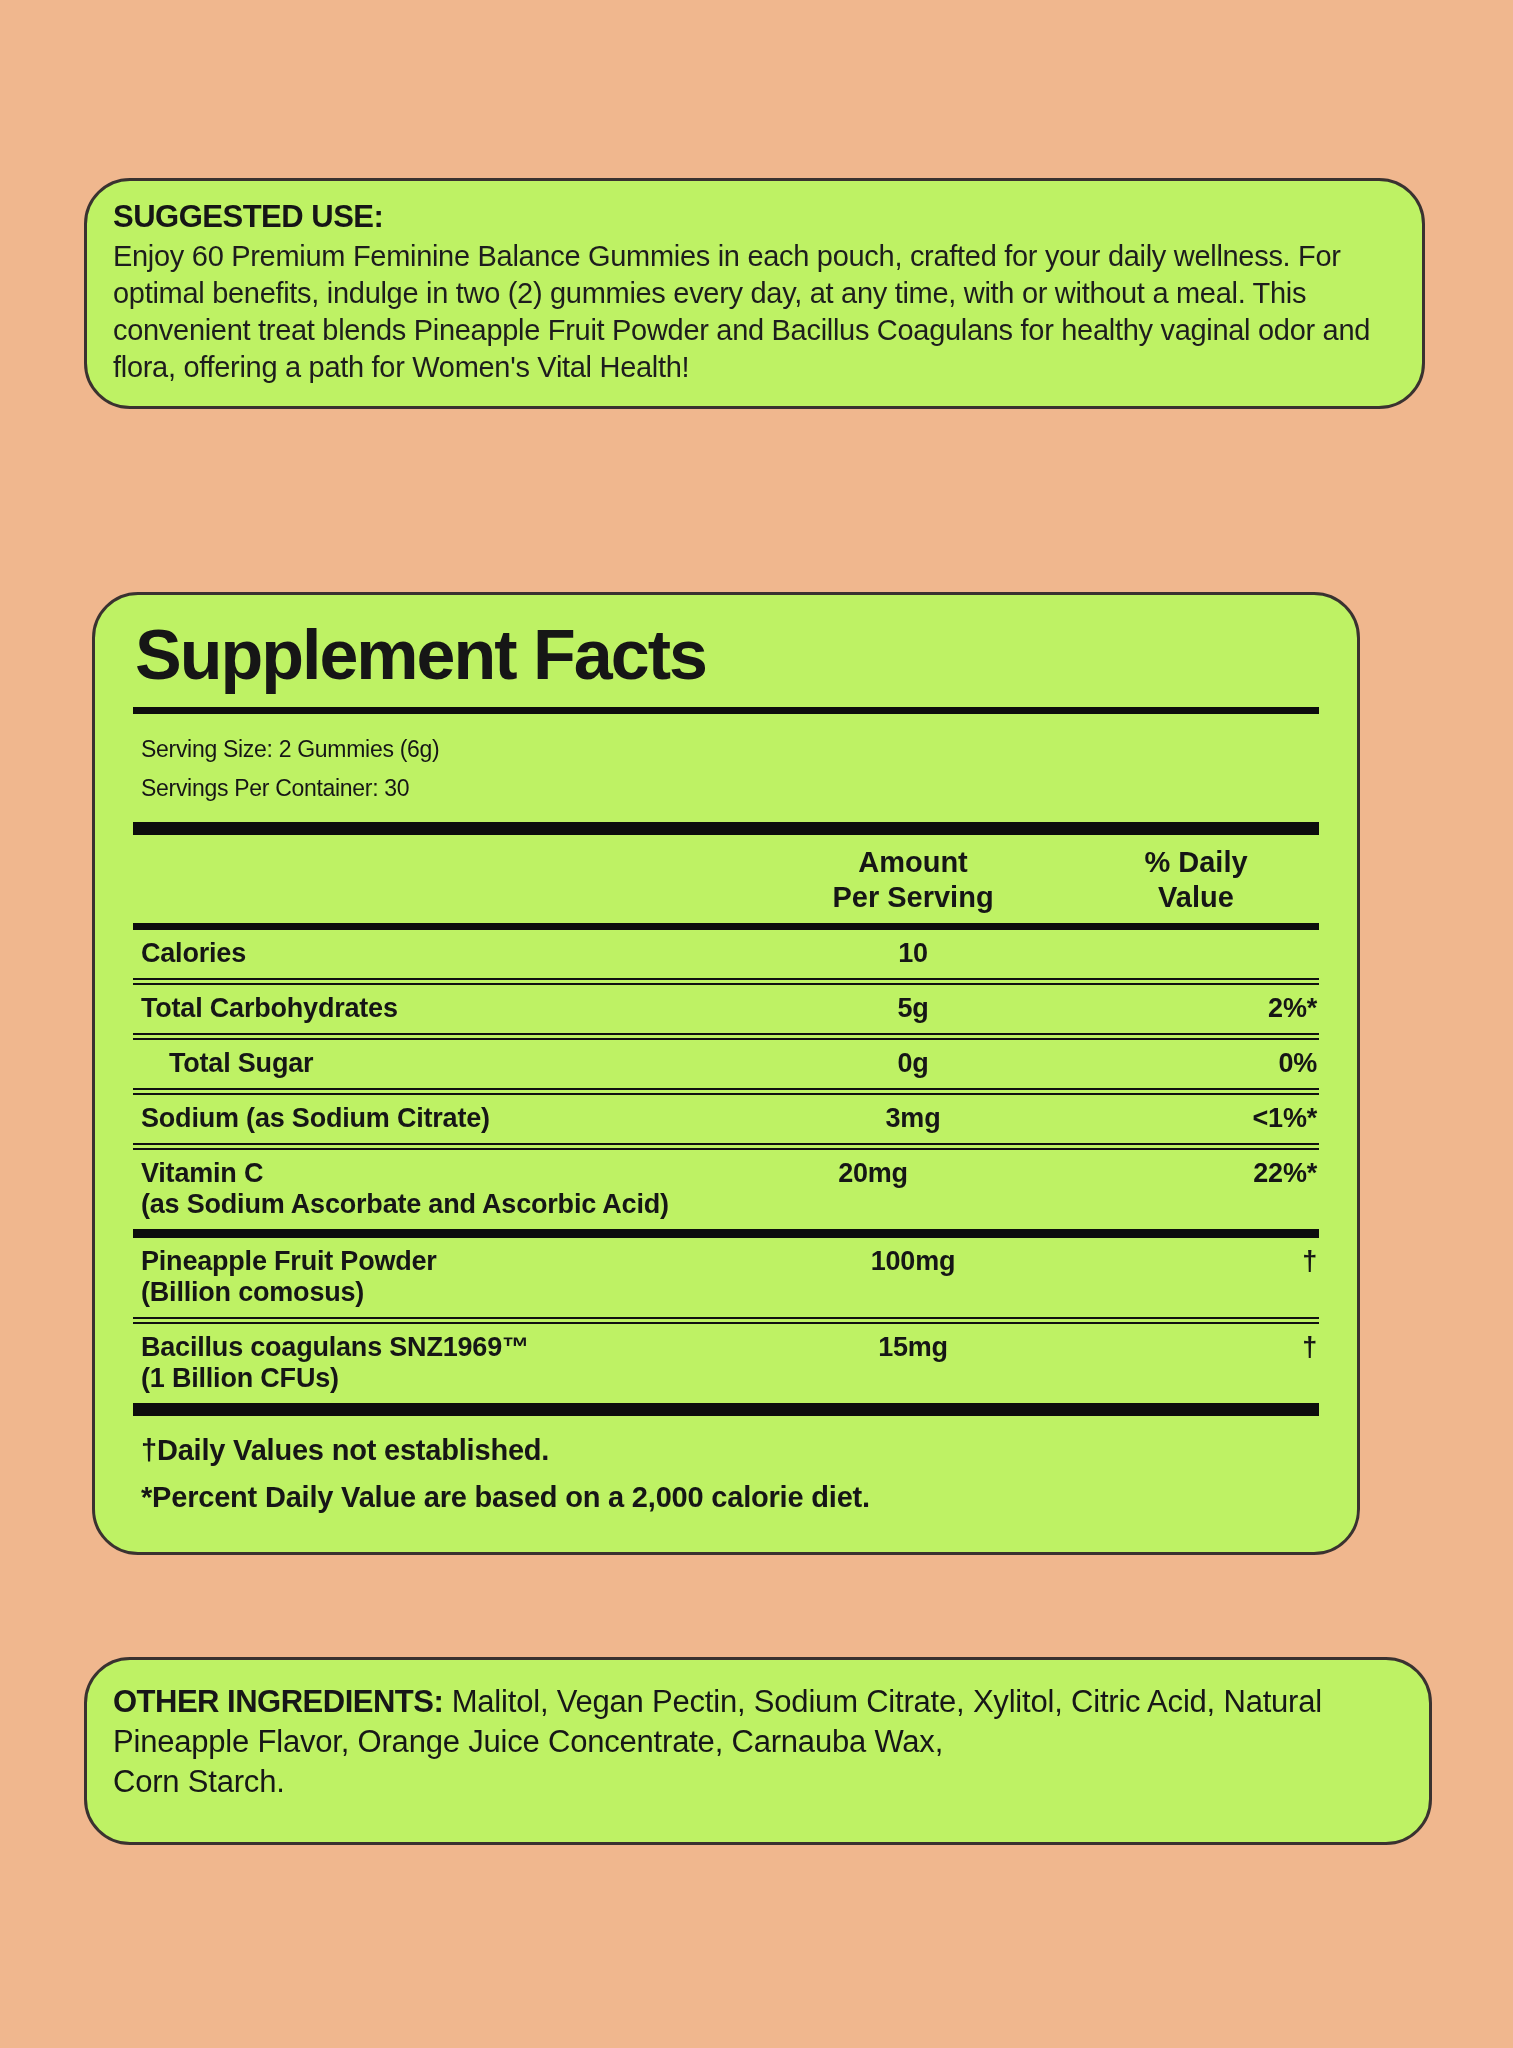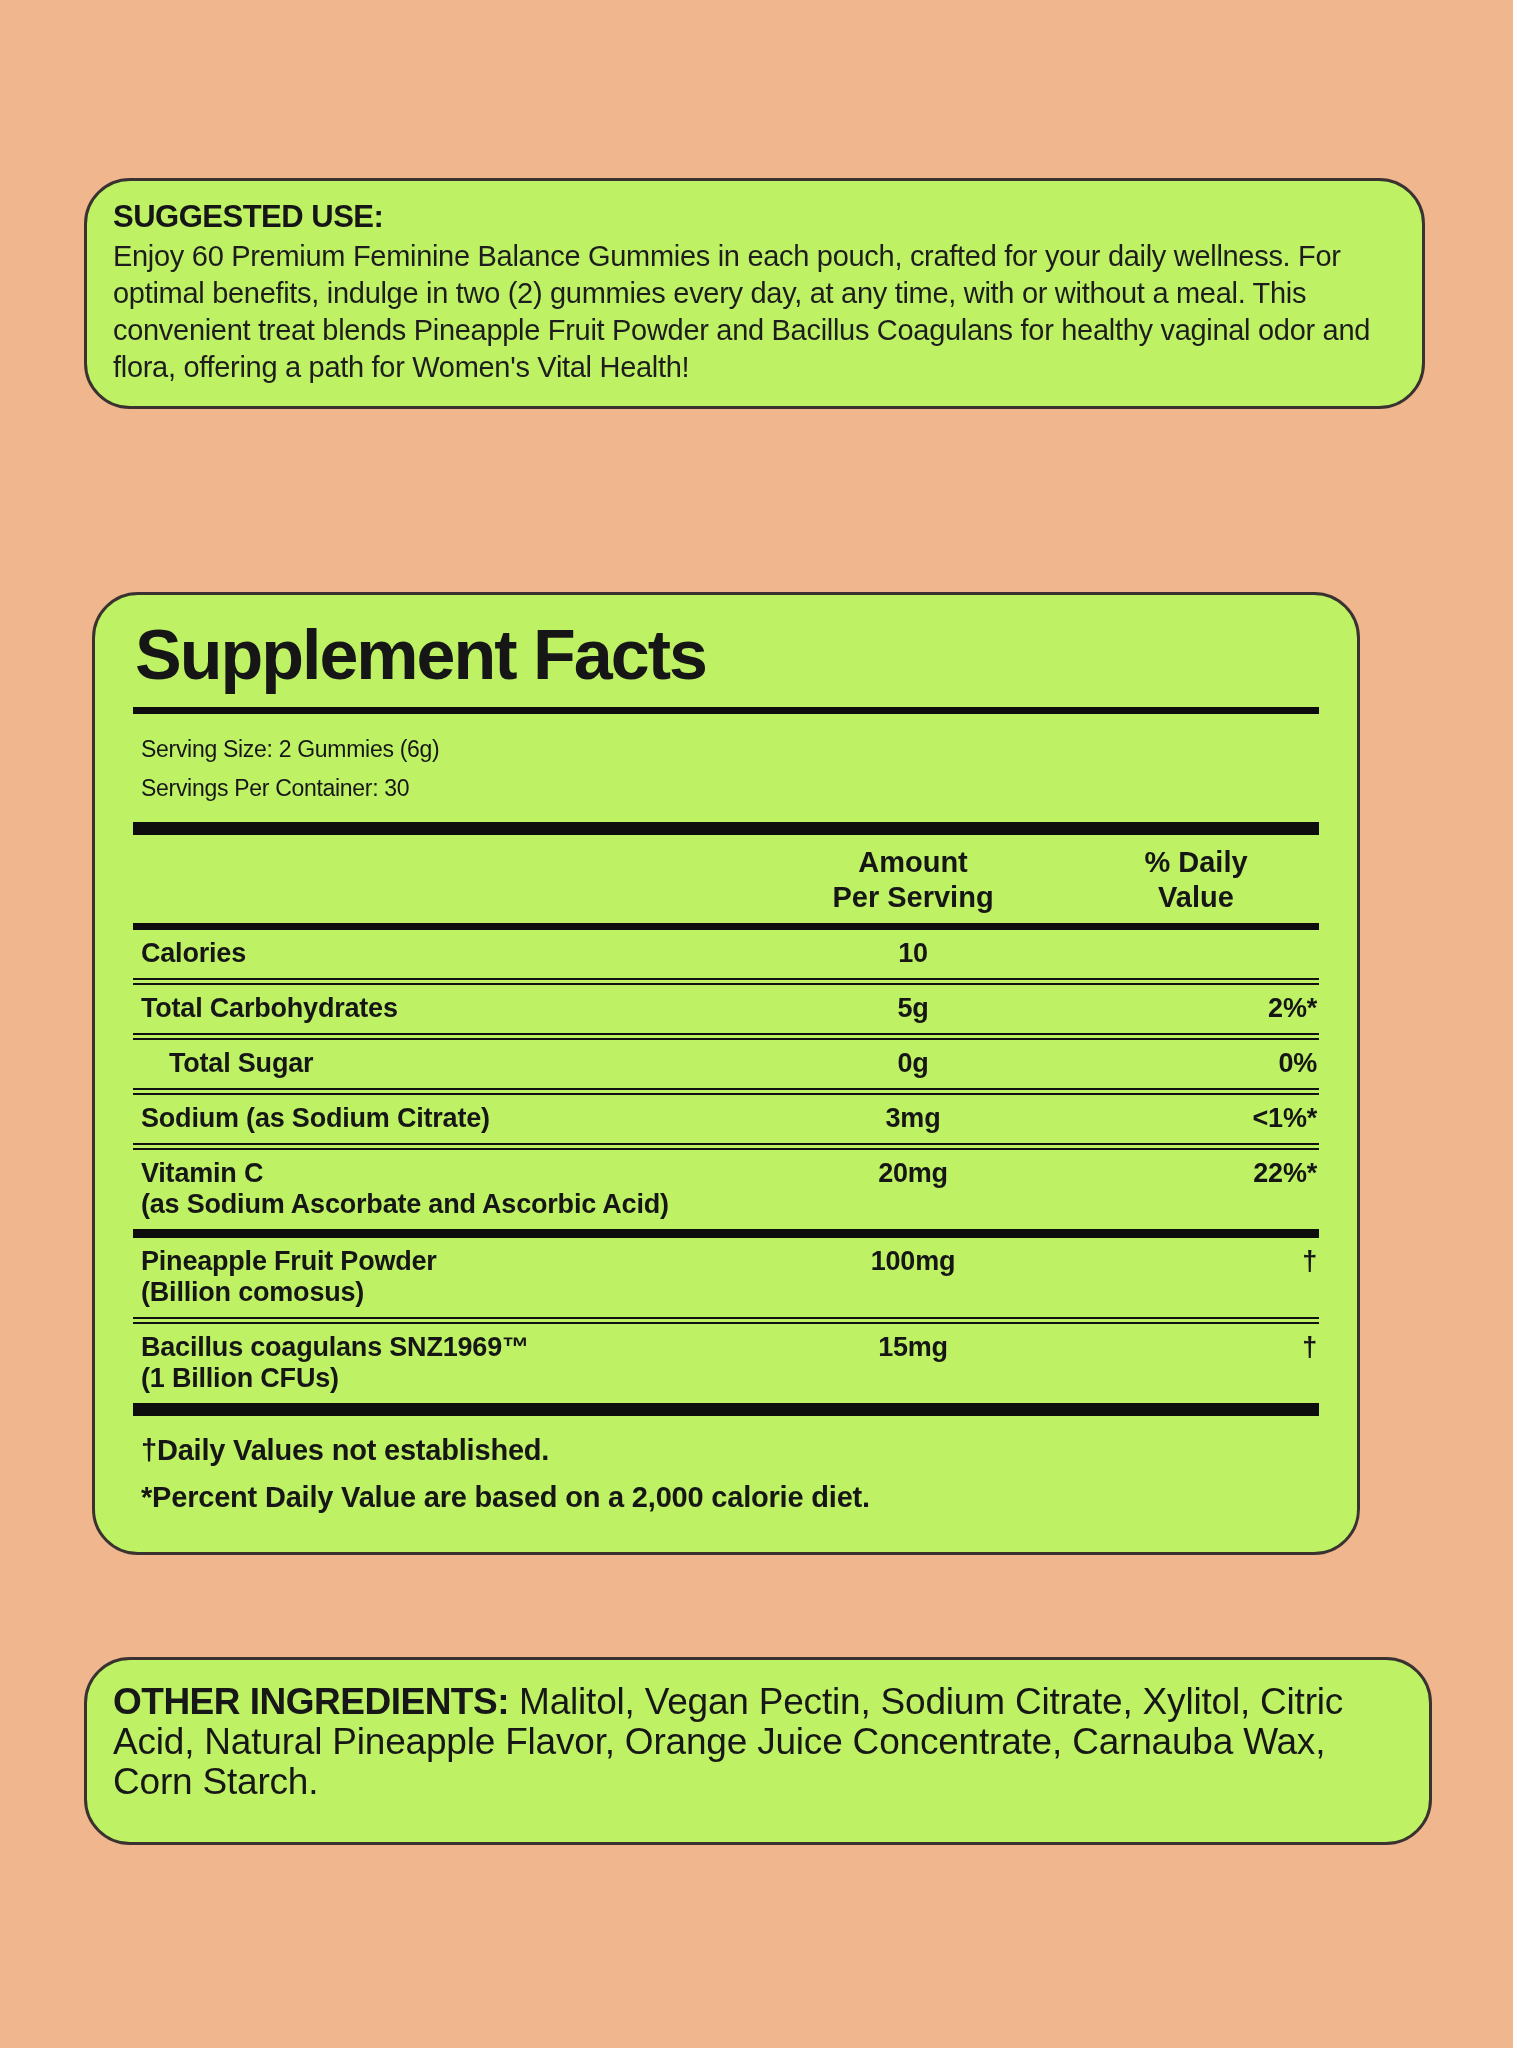--- a/index.html
+++ b/index.html
@@ -33,27 +33,27 @@
   .sf-grid{display:grid;grid-template-columns:1fr 320px 246px;align-items:center;}
   .sf-header{padding:10px 0 8px 0;}
   .sf-header .col{font-size:29px;font-weight:bold;text-align:center;line-height:35px;}
   .sf-row{padding:8px 0 9px 0;font-size:27px;font-weight:bold;letter-spacing:-0.2px;}
   .sf-row .name{padding-left:8px;line-height:31px;}
   .sf-row .name .sub{display:block;}
   .sf-row .name.indent{padding-left:36px;}
   .sf-row .amount{text-align:center;align-self:start;line-height:31px;}
   .sf-row .dv{text-align:right;align-self:start;line-height:31px;padding-right:2px;}
   .sep-double{border-bottom:7px double #111;}
-  .sep-thick{border-bottom:9px solid #0d0d0d;}
+  .sep-thick{border-bottom:9px solid #0d0d0d;gap:40px;}
   .sep-xthick{border-bottom:13px solid #0d0d0d;}
   .footnotes{margin:18px 0 0 8px;font-size:29px;font-weight:bold;letter-spacing:-0.2px;}
   .footnotes p{margin:0 0 14px 0;}
   
   .card-other{left:84px;top:1657px;width:1348px;min-height:188px;padding:22px 30px 24px 26px;}
-  .oi-text{font-size:37px;line-height:40px;letter-spacing:-0.2px;margin:0;color:#171717;}
+  .oi-text{font-size:31px;line-height:40px;letter-spacing:-0.2px;margin:0;color:#171717;}
   .oi-text b{letter-spacing:-0.5px;}
   .oi-lastline{display:block;}
   
   .gummies{position:absolute;left:0;top:1770px;width:760px;height:278px;z-index:1;}
 </style>
 </head>
 <body>
 
 <div class="canvas">
 

